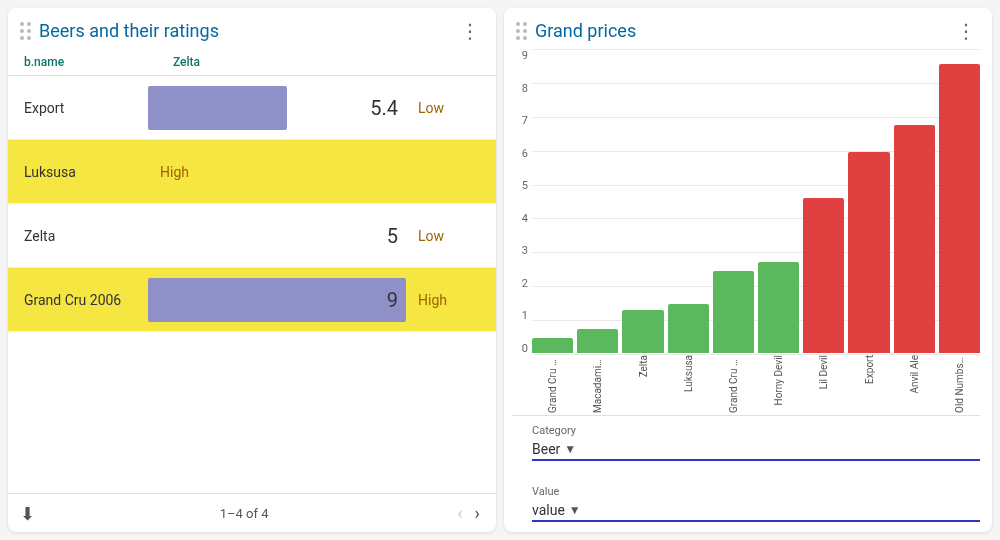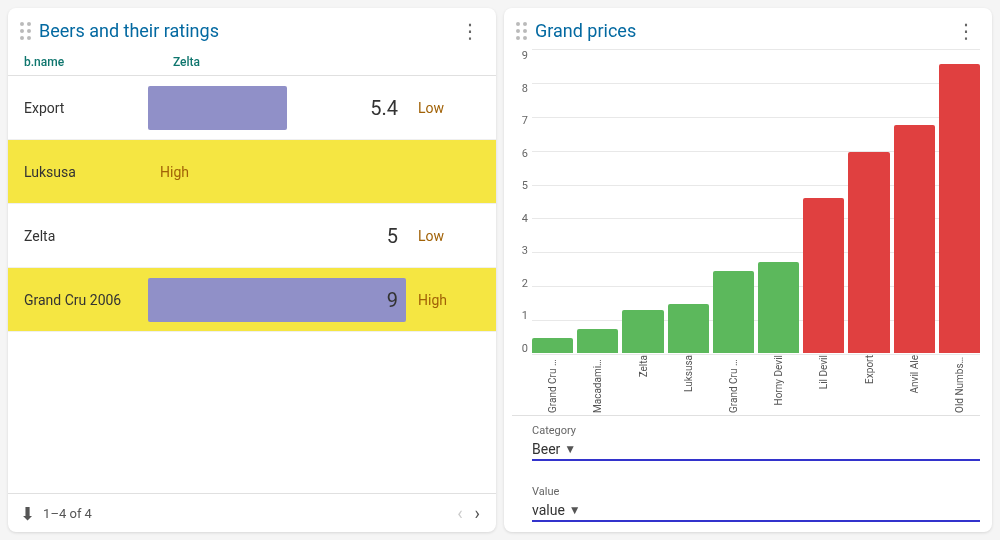--- a/index.html
+++ b/index.html
@@ -118,21 +118,21 @@
       color: #a16207;
     }
     .table-footer {
       display: flex;
       align-items: center;
       padding: 8px 12px;
       border-top: 1px solid #e0e0e0;
       gap: 8px;
     }
     .footer-download { color: #555; font-size: 18px; }
-    .footer-pages { flex: 1; text-align: left; font-size: 13px; color: #555; }
+    .footer-pages { flex: 1; text-align: center; font-size: 13px; color: #555; }
     .footer-nav { display: flex; gap: 4px; }
     .nav-btn {
       font-size: 18px;
       color: #555;
       cursor: pointer;
       padding: 2px 4px;
       line-height: 1;
     }
     .nav-btn.disabled { color: #ccc; }
 

